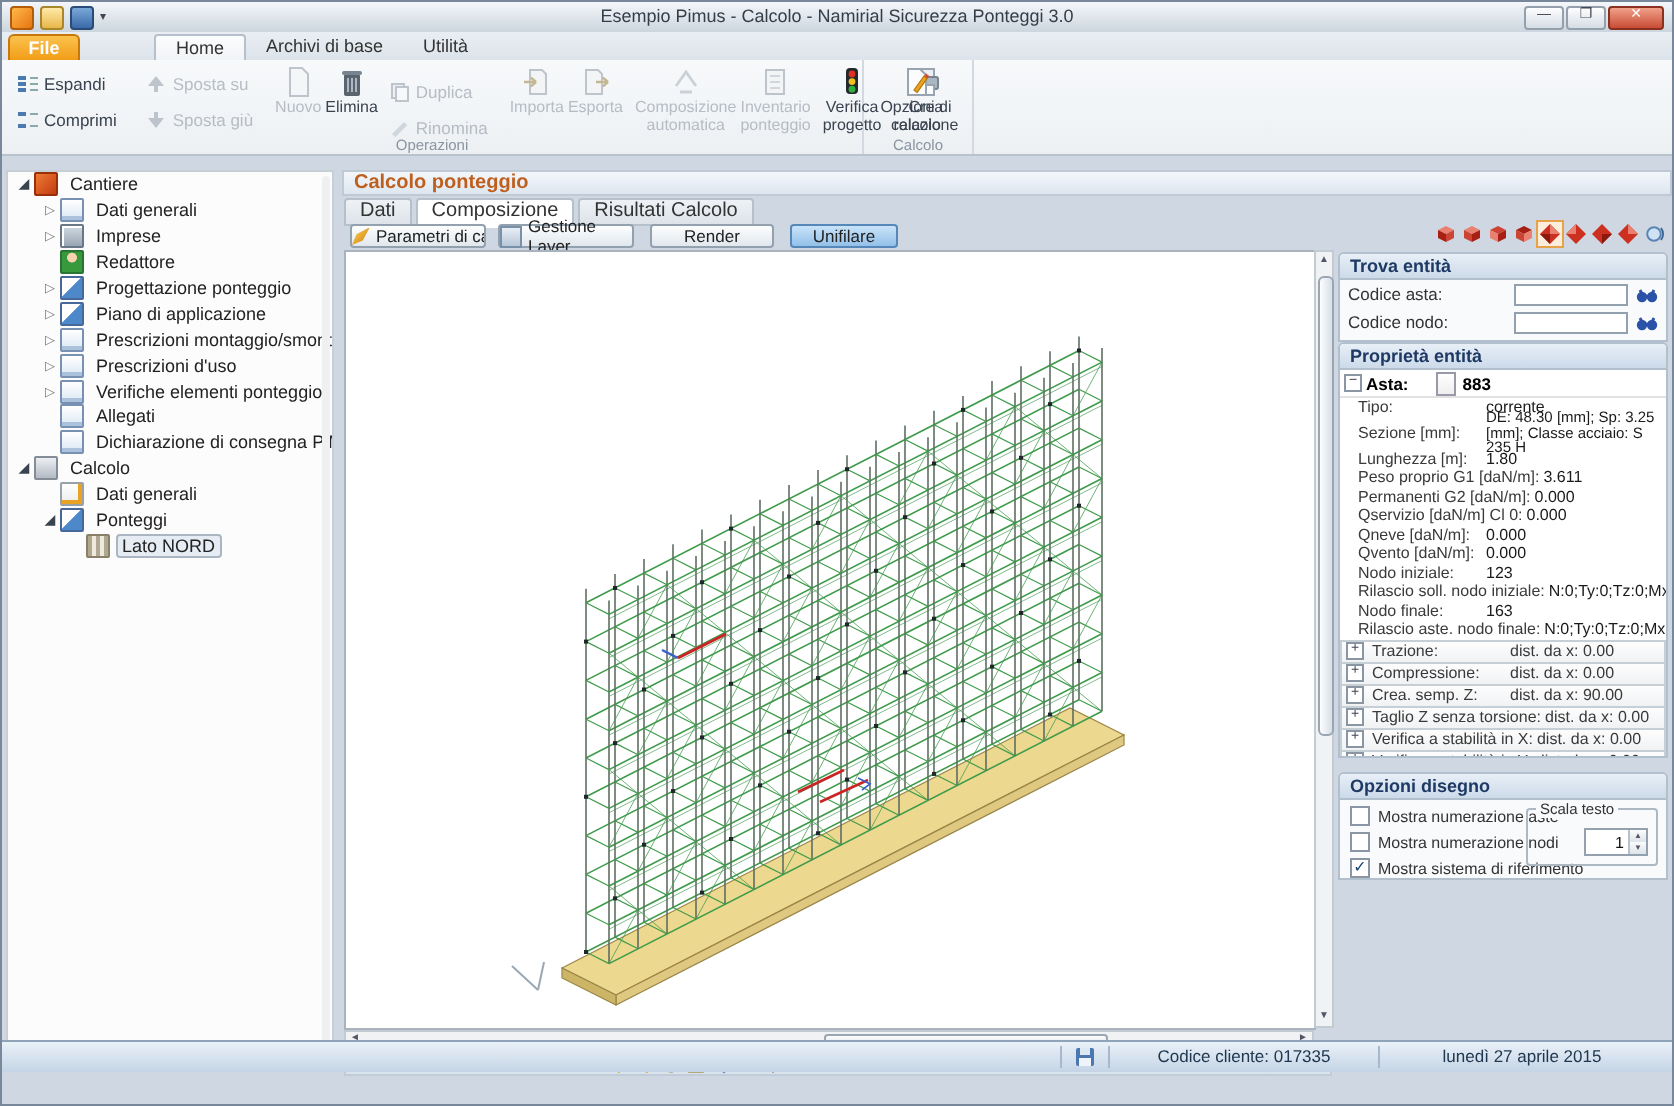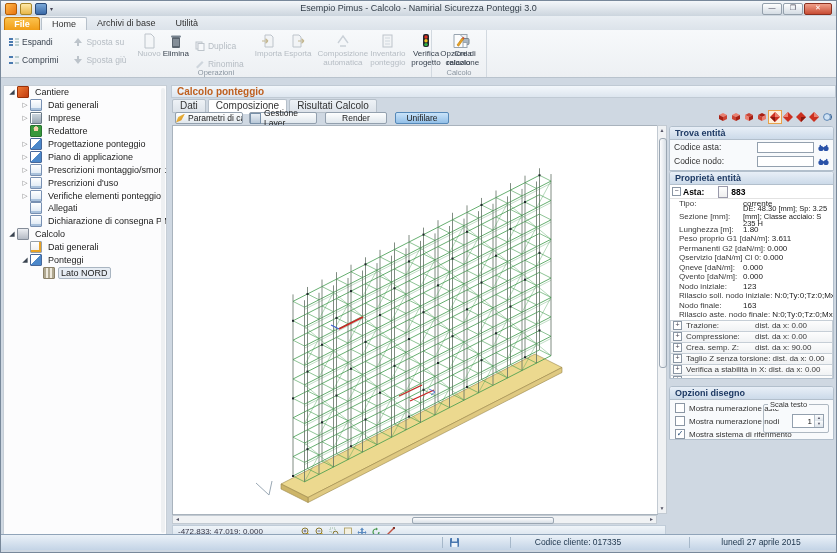--- a/index.html
+++ b/index.html
@@ -20,21 +20,21 @@
   .winbtns{position:absolute;right:4px;top:2px;display:flex;gap:1px;}
   .wbtn{width:18px;height:10px;border:1px solid #94a0ac;border-radius:2px;
     background:linear-gradient(#fefefe,#d4dce4);font-size:7px;line-height:8px;text-align:center;color:#445;}
   .wbtn.close{width:26px;background:linear-gradient(#f0a08a,#c84c34);border-color:#8a3020;color:#fff;}
   
   .tabrow{position:absolute;top:15px;left:0;right:0;height:14px;
     background:linear-gradient(#e9eef3,#dce3ea);}
   .filetab{position:absolute;left:3px;top:1px;width:34px;height:13px;
     background:linear-gradient(#fbc24e,#f09a12);border:1px solid #c87808;border-bottom:none;
     border-radius:3px 3px 0 0;color:#fff;font-size:9px;font-weight:bold;text-align:center;line-height:13px;}
-  .rtabs{position:absolute;left:40px;top:1px;display:flex;height:13px;}
+  .rtabs{position:absolute;left:40px;top:1px;display:flex;height:13px;padding-left:36px;}
   .rtab{padding:0 10px;font-size:9px;line-height:13px;color:#333;}
   .rtab.active{background:linear-gradient(#fbfcfd,#f1f4f7);border:1px solid #b6c0ca;border-bottom:none;
     border-radius:2px 2px 0 0;}
   
   .ribbon{position:absolute;top:29px;left:0;right:0;height:47px;
     background:linear-gradient(#f7f9fb,#edf0f3);border-bottom:1px solid #b9c3cd;display:flex;align-items:stretch;}
   .rgroup{position:relative;display:flex;align-items:flex-start;padding:2px 3px 10px 3px;
     border-right:1px solid #d2d9e0;}
   .glabel{position:absolute;bottom:0;left:0;right:0;text-align:center;font-size:7.5px;color:#8a95a0;}
   .smallcol{display:flex;flex-direction:column;gap:2px;padding:2px 2px 0 1px;}
@@ -134,23 +134,23 @@
     text-align:center;color:#16406e;flex:0 0 auto;}
   .groupbox{position:absolute;right:4px;top:4px;width:64px;height:27px;border:1px solid #aeb8c2;
     border-radius:2px;}
   .gblabel{position:absolute;top:-5px;left:4px;background:#f8fafc;padding:0 2px;font-size:7.5px;color:#333;}
   .spinner{position:absolute;right:4px;top:9px;width:30px;height:12px;border:1px solid #93a0ae;background:#fff;
     display:flex;align-items:center;}
   .spinval{flex:1;text-align:right;font-size:8px;padding-right:2px;color:#111;}
   .spinbtns{width:8px;height:100%;border-left:1px solid #b8c2cc;display:flex;flex-direction:column;}
   .spinbtns span{flex:1;font-size:4px;line-height:5px;text-align:center;color:#556;background:linear-gradient(#fbfcfd,#dde4ea);}
   
-  .statusbar{position:absolute;left:0;right:0;bottom:2px;height:15px;
+  .statusbar{position:absolute;left:0;right:0;bottom:16px;height:15px;
     background:linear-gradient(#eaf1f8,#c4d4e6);border-top:1px solid #90a4b9;
-    display:flex;align-items:center;justify-content:flex-end;font-size:8.5px;color:#20384f;gap:44px;}
+    display:flex;align-items:center;justify-content:flex-end;font-size:8.5px;color:#20384f;}
   .scell{border-left:1px solid #a6b8ca;height:11px;line-height:11px;padding:0 12px;text-align:center;}
   .sicocell{border-left:1px solid #a6b8ca;height:11px;display:flex;align-items:center;padding:0 6px;}
 </style>
 </head>
 <body>
 
 <div class="win">
 
   <div class="titlebar">
     <div class="qat">

